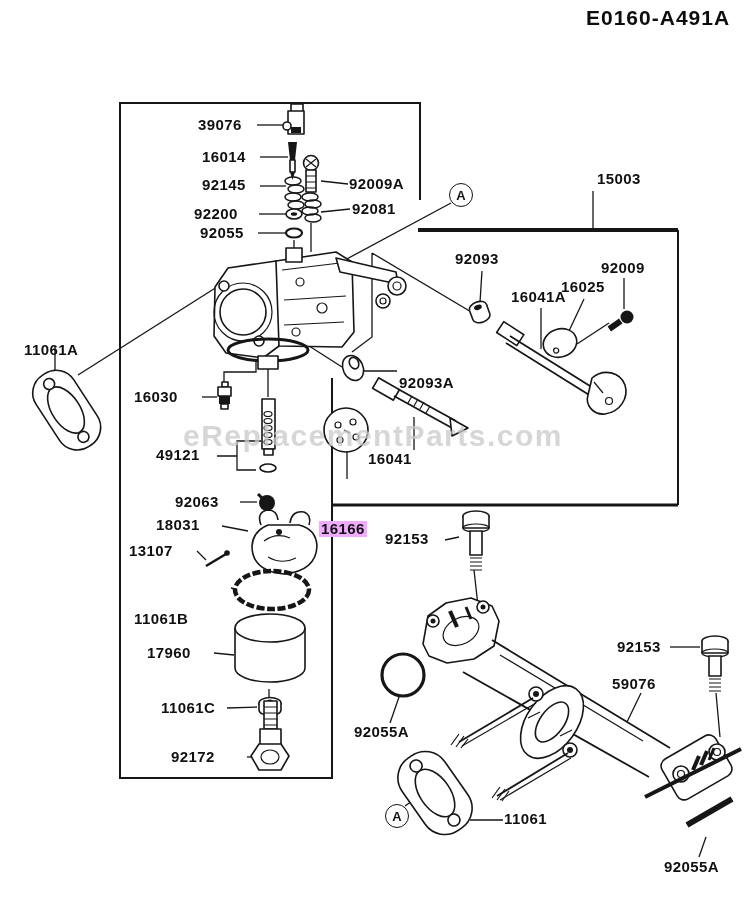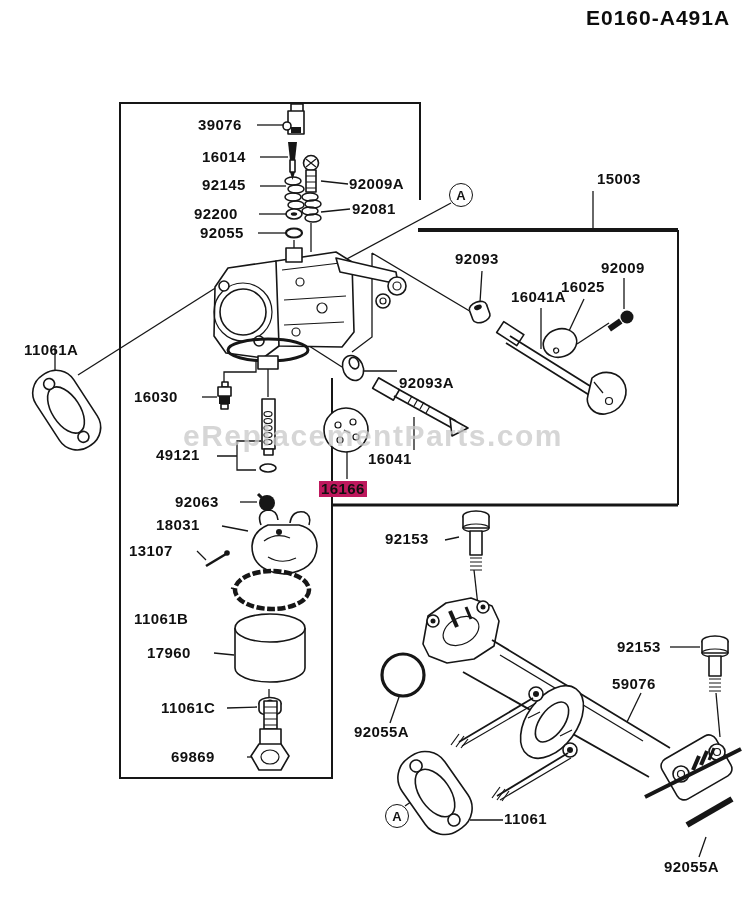--- a/index.html
+++ b/index.html
@@ -10,21 +10,21 @@
   .ln2{fill:none;stroke:#161616;stroke-width:2;}
   .ln3{fill:none;stroke:#161616;stroke-width:3;}
   .ln4{fill:none;stroke:#161616;stroke-width:4.2;}
   .p{fill:#fff;stroke:#161616;stroke-width:1.6;stroke-linejoin:round;}
   .p1{fill:none;stroke:#161616;stroke-width:1.2;}
   .p2{fill:none;stroke:#161616;stroke-width:1.8;}
   .pf{fill:#161616;stroke:none;}
   .pt{fill:none;stroke:#161616;}
   .pl{position:absolute;z-index:3;font-weight:bold;font-size:15px;letter-spacing:.4px;
       color:#101010;white-space:nowrap;line-height:16px;}
-  .pl.bg{background:#be185d;padding:0 2px;}
+  .pl.bg{background:#f0abfc;padding:0 2px;margin-top:40px;}
   .title{position:absolute;z-index:3;left:586px;top:6px;font-weight:bold;font-size:21px;
          letter-spacing:1px;color:#0d0d0d;}
   .marker{position:absolute;z-index:3;width:22px;height:22px;border:1.8px solid #141414;
           border-radius:50%;display:flex;align-items:center;justify-content:center;
           font-weight:bold;font-size:13px;color:#141414;background:#fff;}
   .watermark{position:absolute;z-index:2;left:183px;top:419px;font-size:30px;
              letter-spacing:1.5px;color:#c9c9c9;font-weight:bold;opacity:.75;}
 </style>
 </head>
 <body>
@@ -323,21 +323,21 @@
   <div class="pl" style="left:200px;top:225px;">92055</div>
   <div class="pl" style="left:24px;top:327px;margin-top:15px;">11061A</div>
   <div class="pl" style="left:134px;top:389px;">16030</div>
   <div class="pl" style="left:156px;top:447px;">49121</div>
   <div class="pl" style="left:175px;top:494px;">92063</div>
   <div class="pl" style="left:156px;top:517px;">18031</div>
   <div class="pl" style="left:129px;top:543px;">13107</div>
   <div class="pl" style="left:134px;top:578px;margin-top:33px;">11061B</div>
   <div class="pl" style="left:147px;top:645px;">17960</div>
   <div class="pl" style="left:161px;top:700px;">11061C</div>
-  <div class="pl" style="left:171px;top:749px;">69869</div>
+  <div class="pl" style="left:171px;top:749px;">92172</div>
   <div class="pl" style="left:565px;top:171px;margin-left:32px;">15003</div>
   <div class="pl" style="left:455px;top:251px;">92093</div>
   <div class="pl" style="left:601px;top:260px;">92009</div>
   <div class="pl" style="left:561px;top:279px;">16025</div>
   <div class="pl" style="left:511px;top:289px;">16041A</div>
   <div class="pl" style="left:399px;top:347px;margin-top:28px;">92093A</div>
   <div class="pl" style="left:368px;top:451px;">16041</div>
   <div class="pl bg" style="left:319px;top:481px;">16166</div>
   <div class="pl" style="left:385px;top:531px;">92153</div>
   <div class="pl" style="left:354px;top:724px;">92055A</div>

